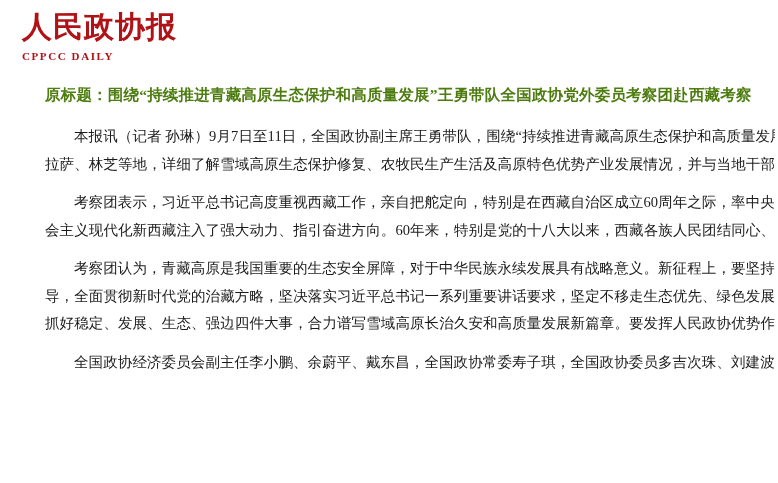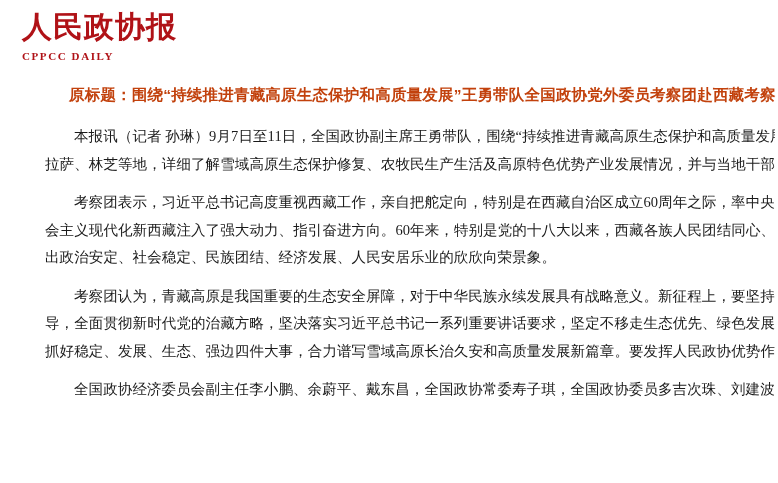--- a/index.html
+++ b/index.html
@@ -45,28 +45,27 @@
     white-space: nowrap;
   }
   
   .article {
     position: absolute;
     left: 45px;
     top: 84px;
     width: 730px;
   }
   .headline {
-    font-family: Liberation Sans, sans-serif;
+    font-family: Liberation Serif, serif;
     font-weight: bold;
     font-size: 15.5px;
     line-height: 22px;
-    color: #c2410c;
+    color: #4d7c0f;
     white-space: nowrap;
     letter-spacing: 0.2px;
-    margin-left: 24px;
   }
   .body {
     margin-top: 17px;
   }
   .para {
     font-family: "Liberation Serif", serif;
     font-size: 14.5px;
     line-height: 27.5px;
     color: #1a1a1a;
     text-indent: 29px;
@@ -107,21 +106,20 @@
     <div class="body">
 
       <p class="para para-wrap">
         <span class="para-line first">本报讯（记者 孙琳）9月7日至11日，全国政协副主席王勇带队，围绕“持续推进青藏高原生态保护和高质量发展</span>
         <span class="para-line">拉萨、林芝等地，详细了解雪域高原生态保护修复、农牧民生产生活及高原特色优势产业发展情况，并与当地干部群</span>
       </p>
 
       <p class="para para-wrap">
         <span class="para-line first">考察团表示，习近平总书记高度重视西藏工作，亲自把舵定向，特别是在西藏自治区成立60周年之际，率中央代表</span>
         <span class="para-line">会主义现代化新西藏注入了强大动力、指引奋进方向。60年来，特别是党的十八大以来，西藏各族人民团结同心、携</span>
-        <span class="para-line">出政治安定、社会稳定、民族团结、经济发展、人民安居乐业的欣欣向荣景象。</span>
       </p>
 
       <p class="para para-wrap">
         <span class="para-line first">考察团认为，青藏高原是我国重要的生态安全屏障，对于中华民族永续发展具有战略意义。新征程上，要坚持以习</span>
         <span class="para-line">导，全面贯彻新时代党的治藏方略，坚决落实习近平总书记一系列重要讲话要求，坚定不移走生态优先、绿色发展道路</span>
         <span class="para-line">抓好稳定、发展、生态、强边四件大事，合力谱写雪域高原长治久安和高质量发展新篇章。要发挥人民政协优势作用，</span>
       </p>
 
       <p class="para para-wrap last">
         <span class="para-line first">全国政协经济委员会副主任李小鹏、余蔚平、戴东昌，全国政协常委寿子琪，全国政协委员多吉次珠、刘建波、杨</span>

